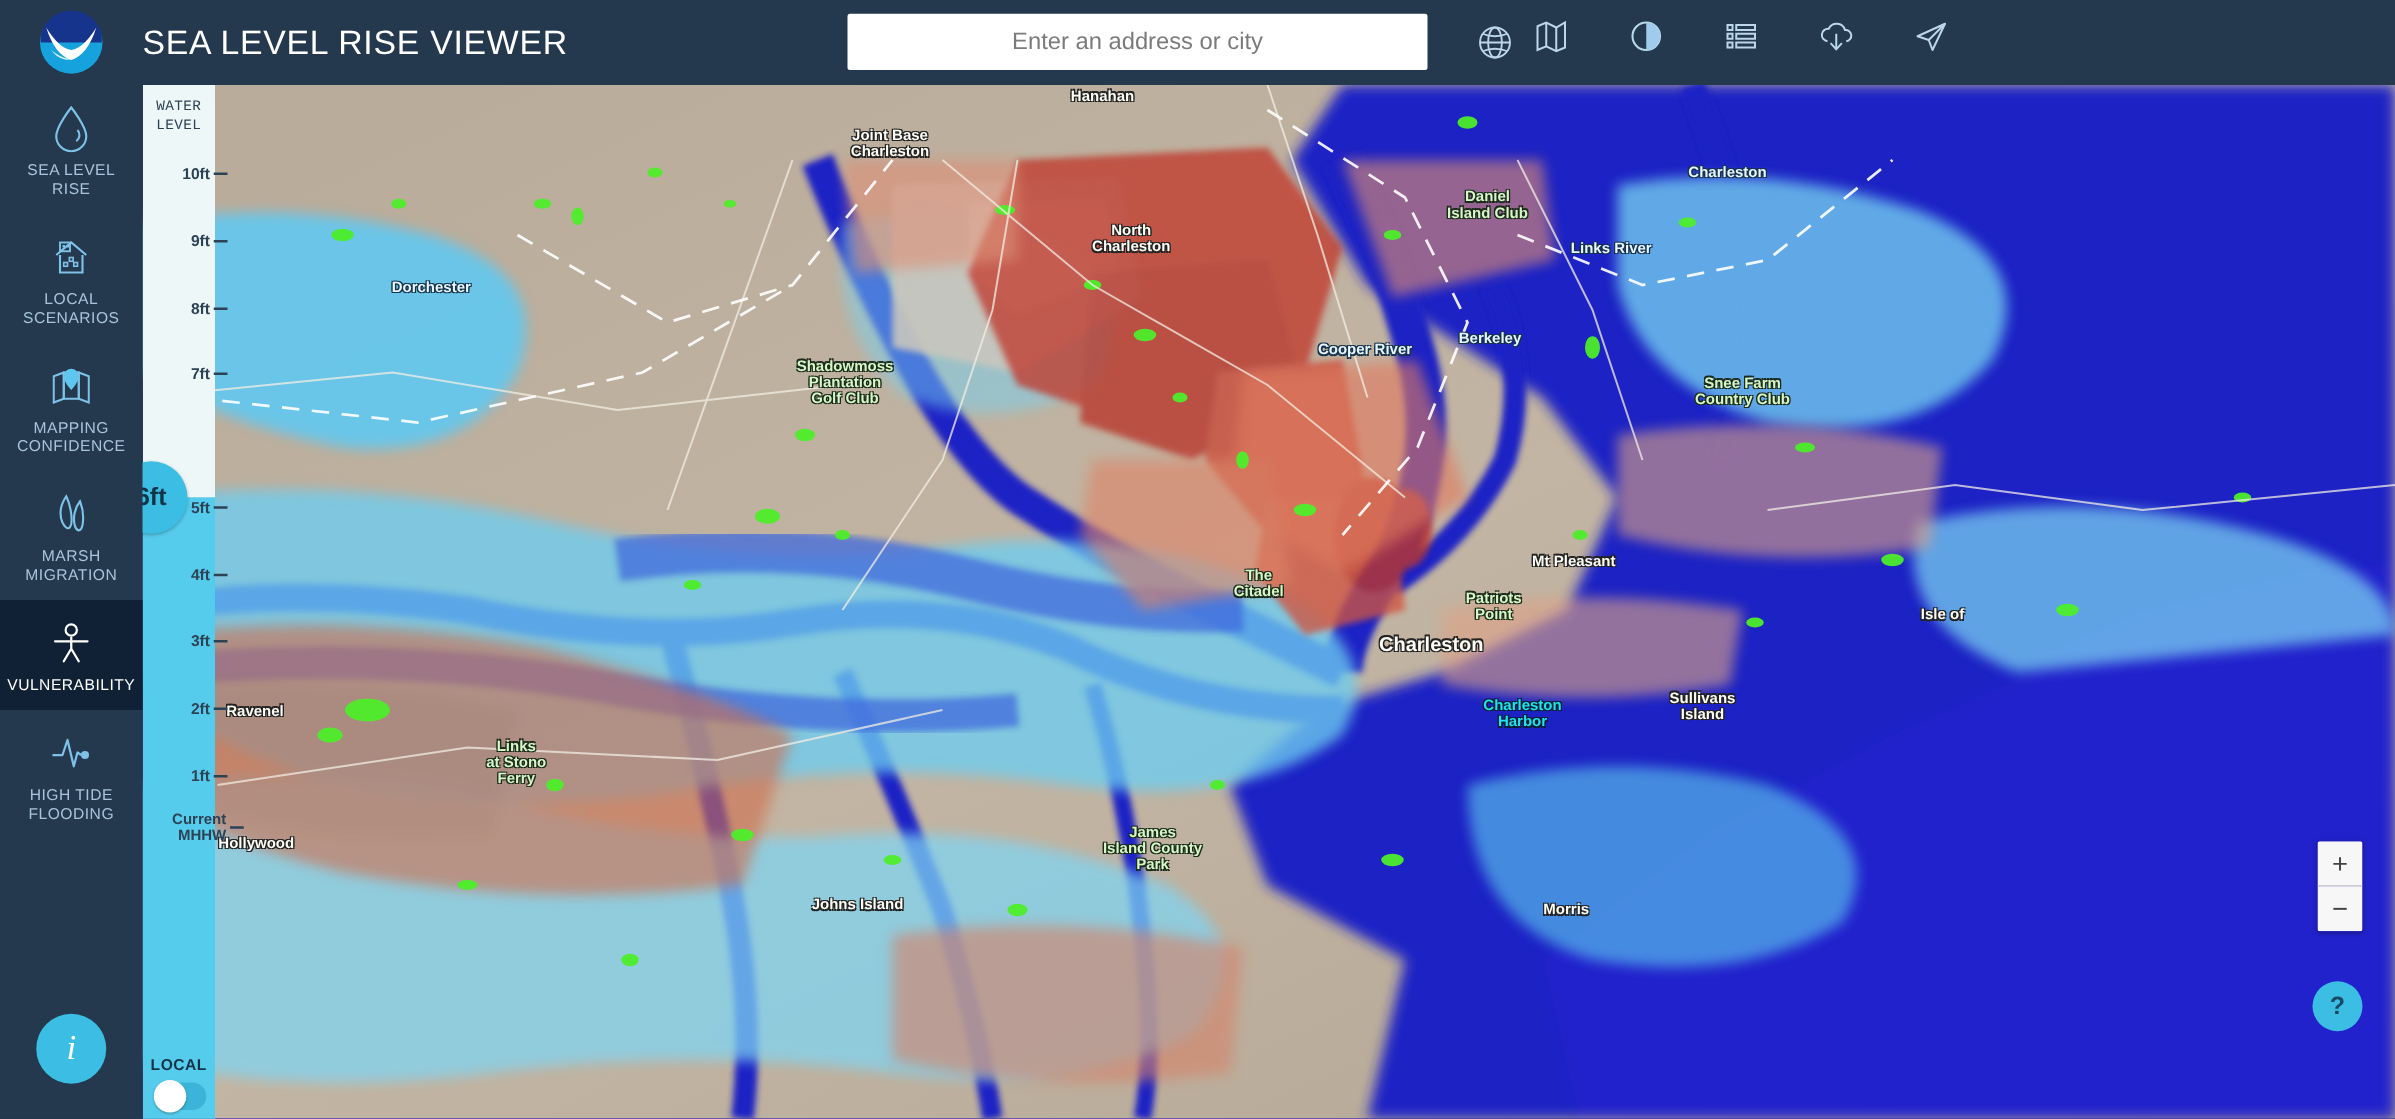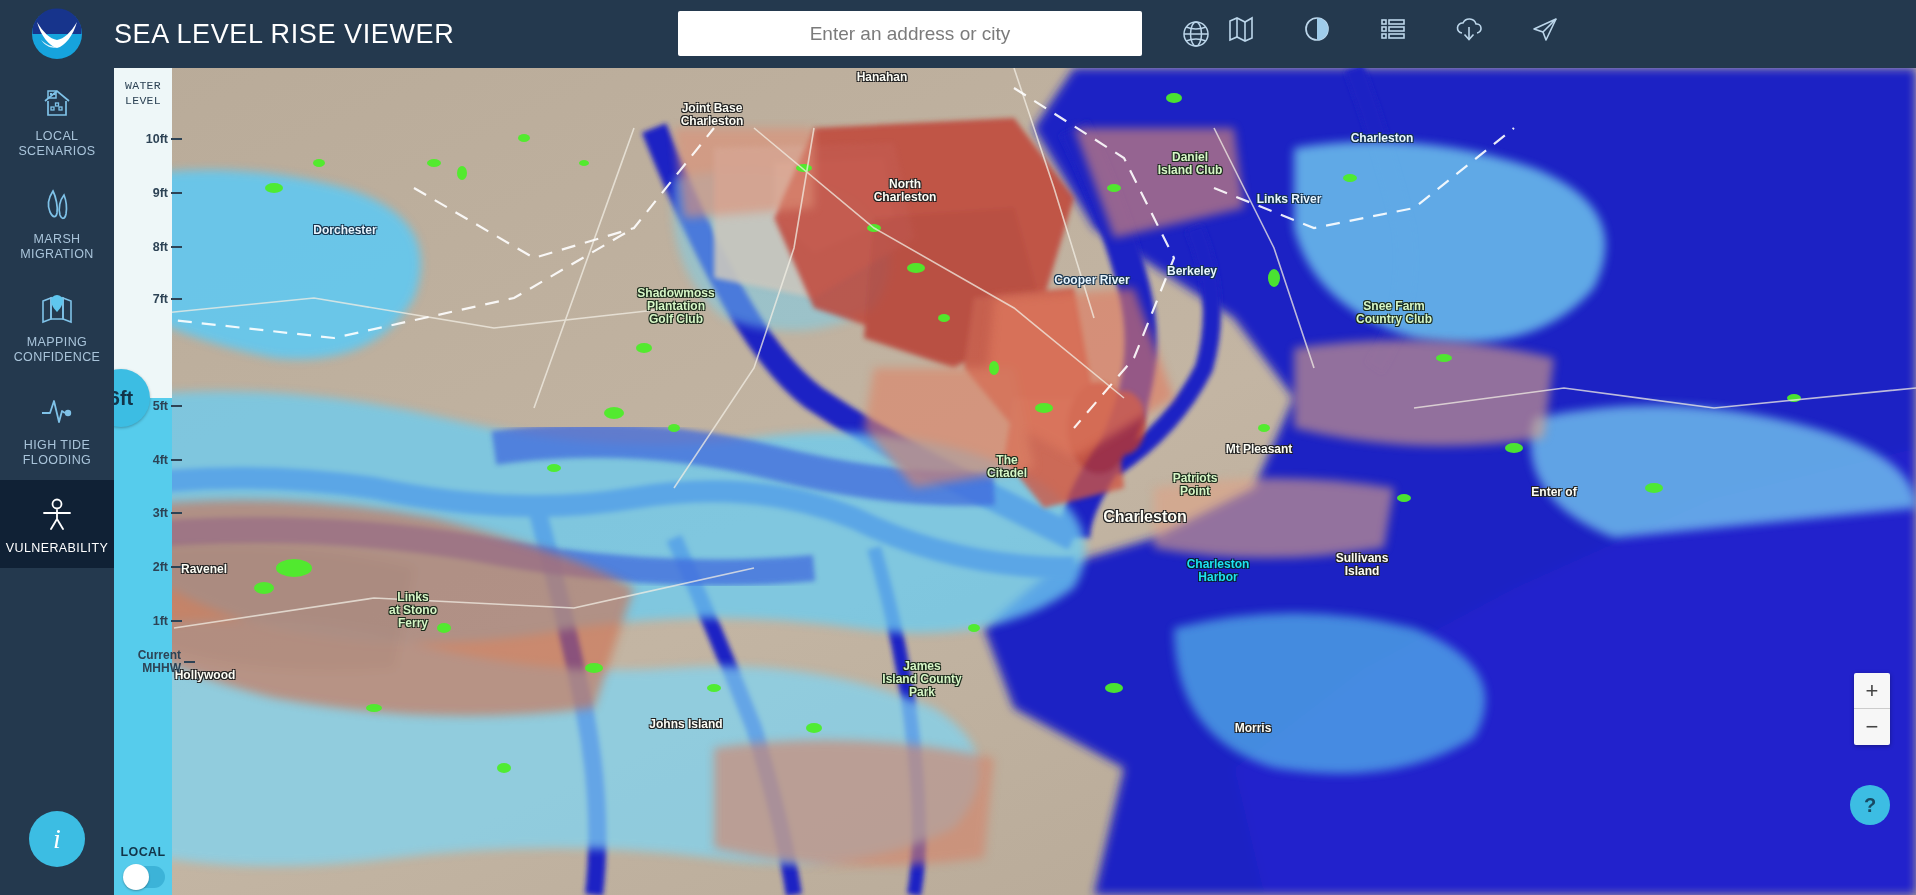--- a/index.html
+++ b/index.html
@@ -327,21 +327,21 @@
 Golf Club</div>
         <div class="lbl lbl-river" style="left:978px;top:212px">Cooper River</div>
         <div class="lbl lbl-river" style="left:1078px;top:203px">Berkeley</div>
         <div class="lbl lbl-poi" style="left:1280px;top:245px">Snee Farm
 Country Club</div>
         <div class="lbl lbl-city" style="left:1145px;top:381px">Mt Pleasant</div>
         <div class="lbl lbl-poi" style="left:893px;top:399px">The
 Citadel</div>
         <div class="lbl lbl-poi" style="left:1081px;top:417px">Patriots
 Point</div>
-        <div class="lbl lbl-city" style="left:1440px;top:424px">Enter of</div>
+        <div class="lbl lbl-city" style="left:1440px;top:424px">Isle of</div>
         <div class="lbl lbl-city lbl-big" style="left:1031px;top:448px">Charleston</div>
         <div class="lbl lbl-city" style="left:90px;top:501px">Ravenel</div>
         <div class="lbl lbl-water" style="left:1104px;top:503px">Charleston
 Harbor</div>
         <div class="lbl lbl-city" style="left:1248px;top:497px">Sullivans
 Island</div>
         <div class="lbl lbl-poi" style="left:299px;top:542px">Links
 at Stono
 Ferry</div>
         <div class="lbl lbl-city" style="left:91px;top:607px">Hollywood</div>
@@ -464,62 +464,70 @@
           <path d="M15,20 L18,28 L28,7"></path>
         </svg>
       </div>
     </div>
   </div>
 
   <div class="sidebar">
     <div id="nav-list">
         <div class="nav-item">
           <svg class="nav-icon" viewBox="0 0 40 40">
+            <path d="M20,4 C20,4 8,19 8,27 a12,12 0 0 0 24,0 C32,19 20,4 20,4 Z" fill="none" stroke="#7fc2e8" stroke-width="1.7"></path>
+            <path d="M25,22 a6,6 0 0 1 -1,9" fill="none" stroke="#7fc2e8" stroke-width="1.7"></path>
+          </svg>
+          <div class="nav-label">SEA LEVEL
+RISE</div>
+        </div>
+        <div class="nav-item">
+          <svg class="nav-icon" viewBox="0 0 40 40">
             <path d="M8,19 L20,9 L32,19" fill="none" stroke="#7fc2e8" stroke-width="1.7"></path>
             <path d="M11,19 L11,33 L29,33 L29,19" fill="none" stroke="#7fc2e8" stroke-width="1.7"></path>
             <rect x="11" y="9" width="8" height="7" fill="none" stroke="#7fc2e8" stroke-width="1.5"></rect>
             <rect x="13" y="11" width="2" height="2" fill="#7fc2e8"></rect>
             <rect x="16.5" y="11" width="2" height="2" fill="#7fc2e8"></rect>
             <rect x="18.5" y="21" width="3" height="3" fill="none" stroke="#7fc2e8" stroke-width="1.3"></rect>
             <rect x="14" y="25" width="3" height="3" fill="none" stroke="#7fc2e8" stroke-width="1.3"></rect>
             <rect x="22" y="25" width="3" height="3" fill="none" stroke="#7fc2e8" stroke-width="1.3"></rect>
           </svg>
           <div class="nav-label">LOCAL
 SCENARIOS</div>
         </div>
         <div class="nav-item">
           <svg class="nav-icon" viewBox="0 0 40 40">
-            <path d="M16,6 C12,12 10,20 13,27 C16,33 19,33 20,28 C21,22 19,12 16,6 Z" fill="none" stroke="#7fc2e8" stroke-width="1.7"></path>
-            <path d="M27,10 C23,15 21,23 23,30 C25,35 28,34 29,29 C30,23 29,15 27,10 Z" fill="none" stroke="#7fc2e8" stroke-width="1.7"></path>
-          </svg>
-          <div class="nav-label">MARSH
-MIGRATION</div>
-        </div>
-        <div class="nav-item">
-          <svg class="nav-icon" viewBox="0 0 40 40">
             <path d="M6,13 L14,10 L14,31 L6,34 Z M26,10 L34,13 L34,34 L26,31 Z" fill="none" stroke="#7fc2e8" stroke-width="1.6"></path>
             <path d="M14,10 L26,10 L26,31 L14,31 Z" fill="none" stroke="#7fc2e8" stroke-width="1.6"></path>
             <path d="M20,7 a6,6 0 0 1 6,6 c0,5 -6,11 -6,11 s-6,-6 -6,-11 a6,6 0 0 1 6,-6 Z" fill="#5fc6ee"></path>
           </svg>
           <div class="nav-label">MAPPING
 CONFIDENCE</div>
+        </div>
+        <div class="nav-item">
+          <svg class="nav-icon" viewBox="0 0 40 40">
+            <path d="M16,6 C12,12 10,20 13,27 C16,33 19,33 20,28 C21,22 19,12 16,6 Z" fill="none" stroke="#7fc2e8" stroke-width="1.7"></path>
+            <path d="M27,10 C23,15 21,23 23,30 C25,35 28,34 29,29 C30,23 29,15 27,10 Z" fill="none" stroke="#7fc2e8" stroke-width="1.7"></path>
+          </svg>
+          <div class="nav-label">MARSH
+MIGRATION</div>
+        </div>
+        <div class="nav-item active">
+          <svg class="nav-icon" viewBox="0 0 40 40">
+            <circle cx="20" cy="10" r="4.5" fill="none" stroke="#ffffff" stroke-width="1.8"></circle>
+            <path d="M7,19 L33,19" stroke="#ffffff" stroke-width="1.8" fill="none" stroke-linecap="round"></path>
+            <path d="M20,16 L20,25 M20,25 L14,35 M20,25 L26,35" stroke="#ffffff" stroke-width="1.8" fill="none" stroke-linecap="round"></path>
+          </svg>
+          <div class="nav-label">VULNERABILITY</div>
         </div>
         <div class="nav-item">
           <svg class="nav-icon" viewBox="0 0 40 40">
             <path d="M5,22 L13,22 L17,10 L22,31 L25,20 L28,22" fill="none" stroke="#7fc2e8" stroke-width="1.8" stroke-linejoin="round"></path>
             <circle cx="31" cy="22" r="3.2" fill="#7fc2e8"></circle>
           </svg>
           <div class="nav-label">HIGH TIDE
 FLOODING</div>
         </div>
-        <div class="nav-item active">
-          <svg class="nav-icon" viewBox="0 0 40 40">
-            <circle cx="20" cy="10" r="4.5" fill="none" stroke="#ffffff" stroke-width="1.8"></circle>
-            <path d="M7,19 L33,19" stroke="#ffffff" stroke-width="1.8" fill="none" stroke-linecap="round"></path>
-            <path d="M20,16 L20,25 M20,25 L14,35 M20,25 L26,35" stroke="#ffffff" stroke-width="1.8" fill="none" stroke-linecap="round"></path>
-          </svg>
-          <div class="nav-label">VULNERABILITY</div>
-        </div>
       </div>
     <div class="info-btn">i</div>
   </div>
 
 </div>
 
 </body></html>

